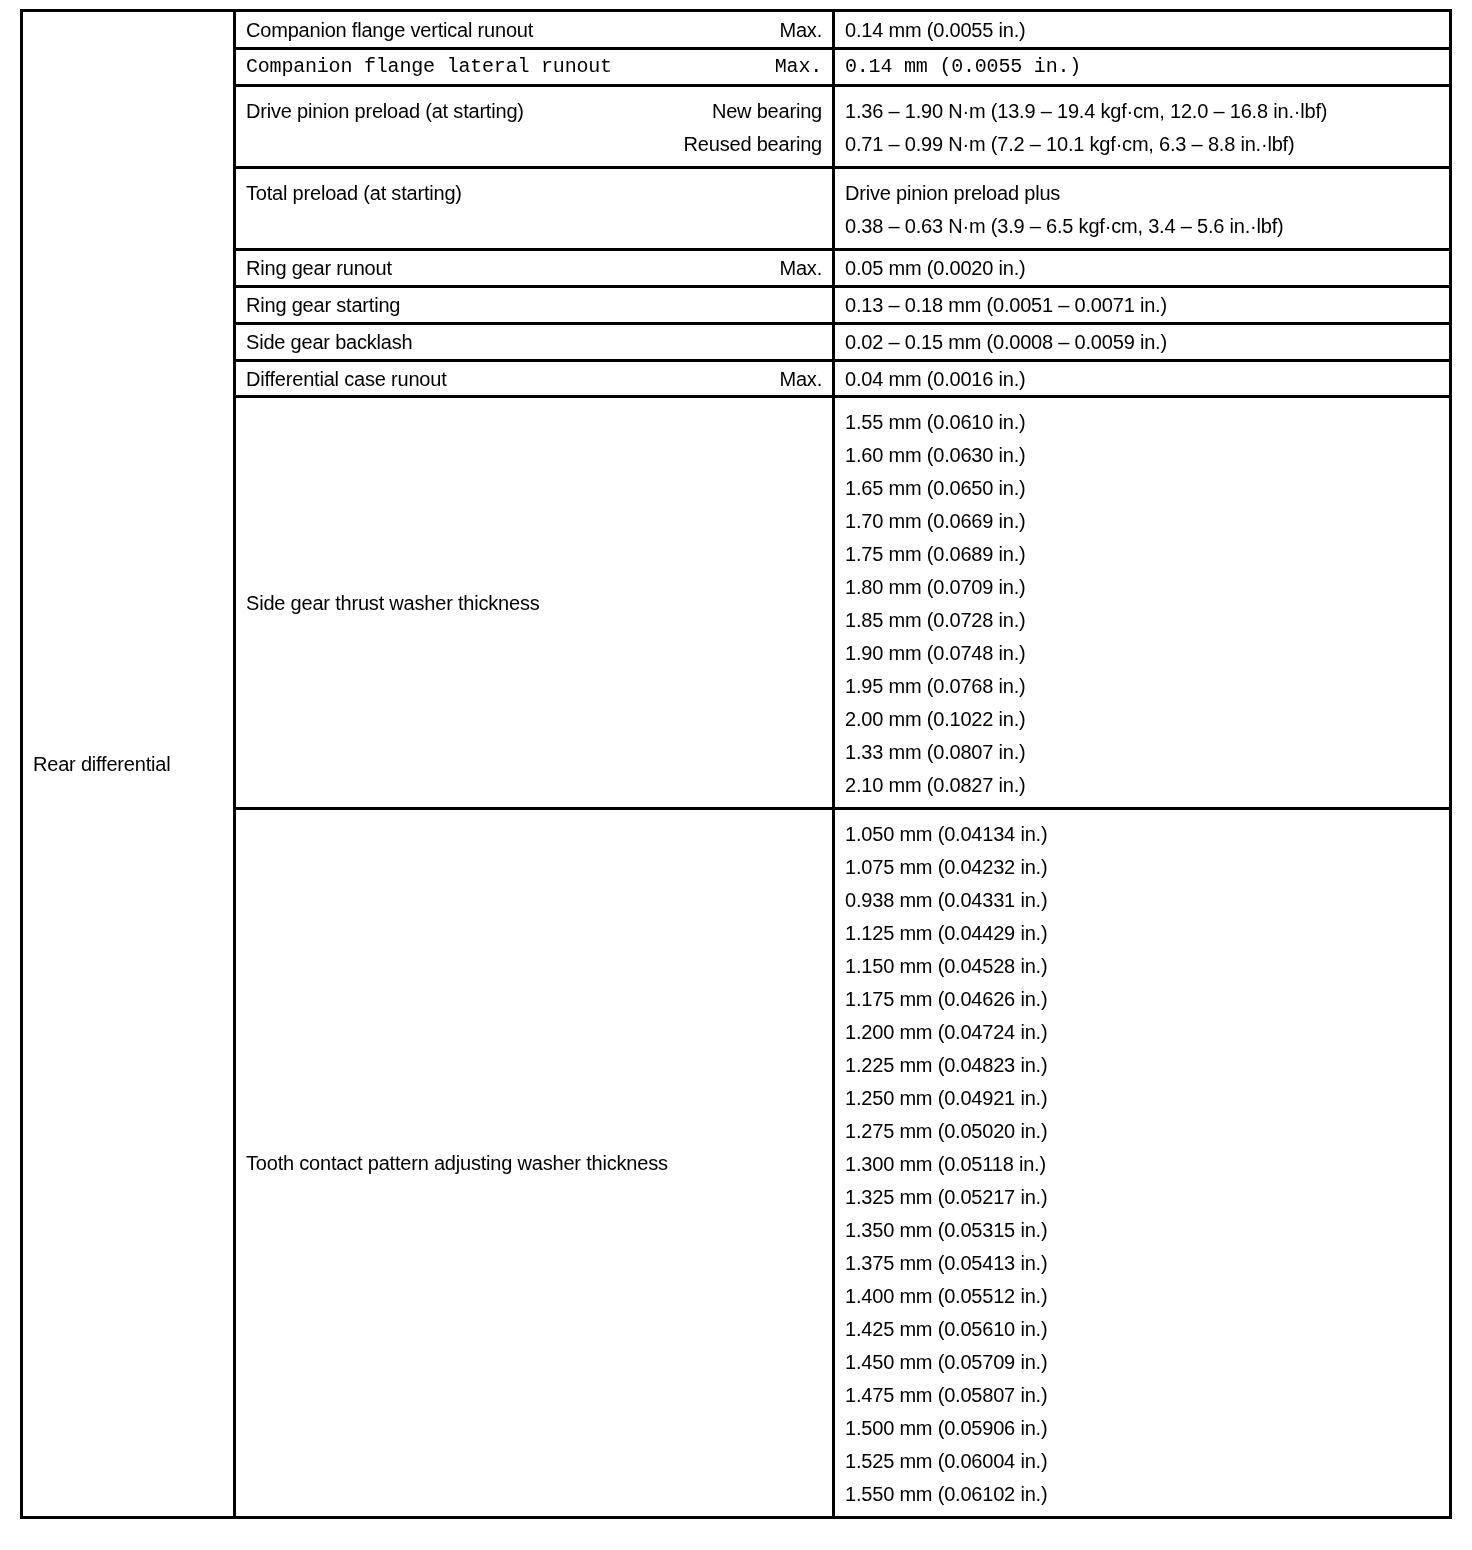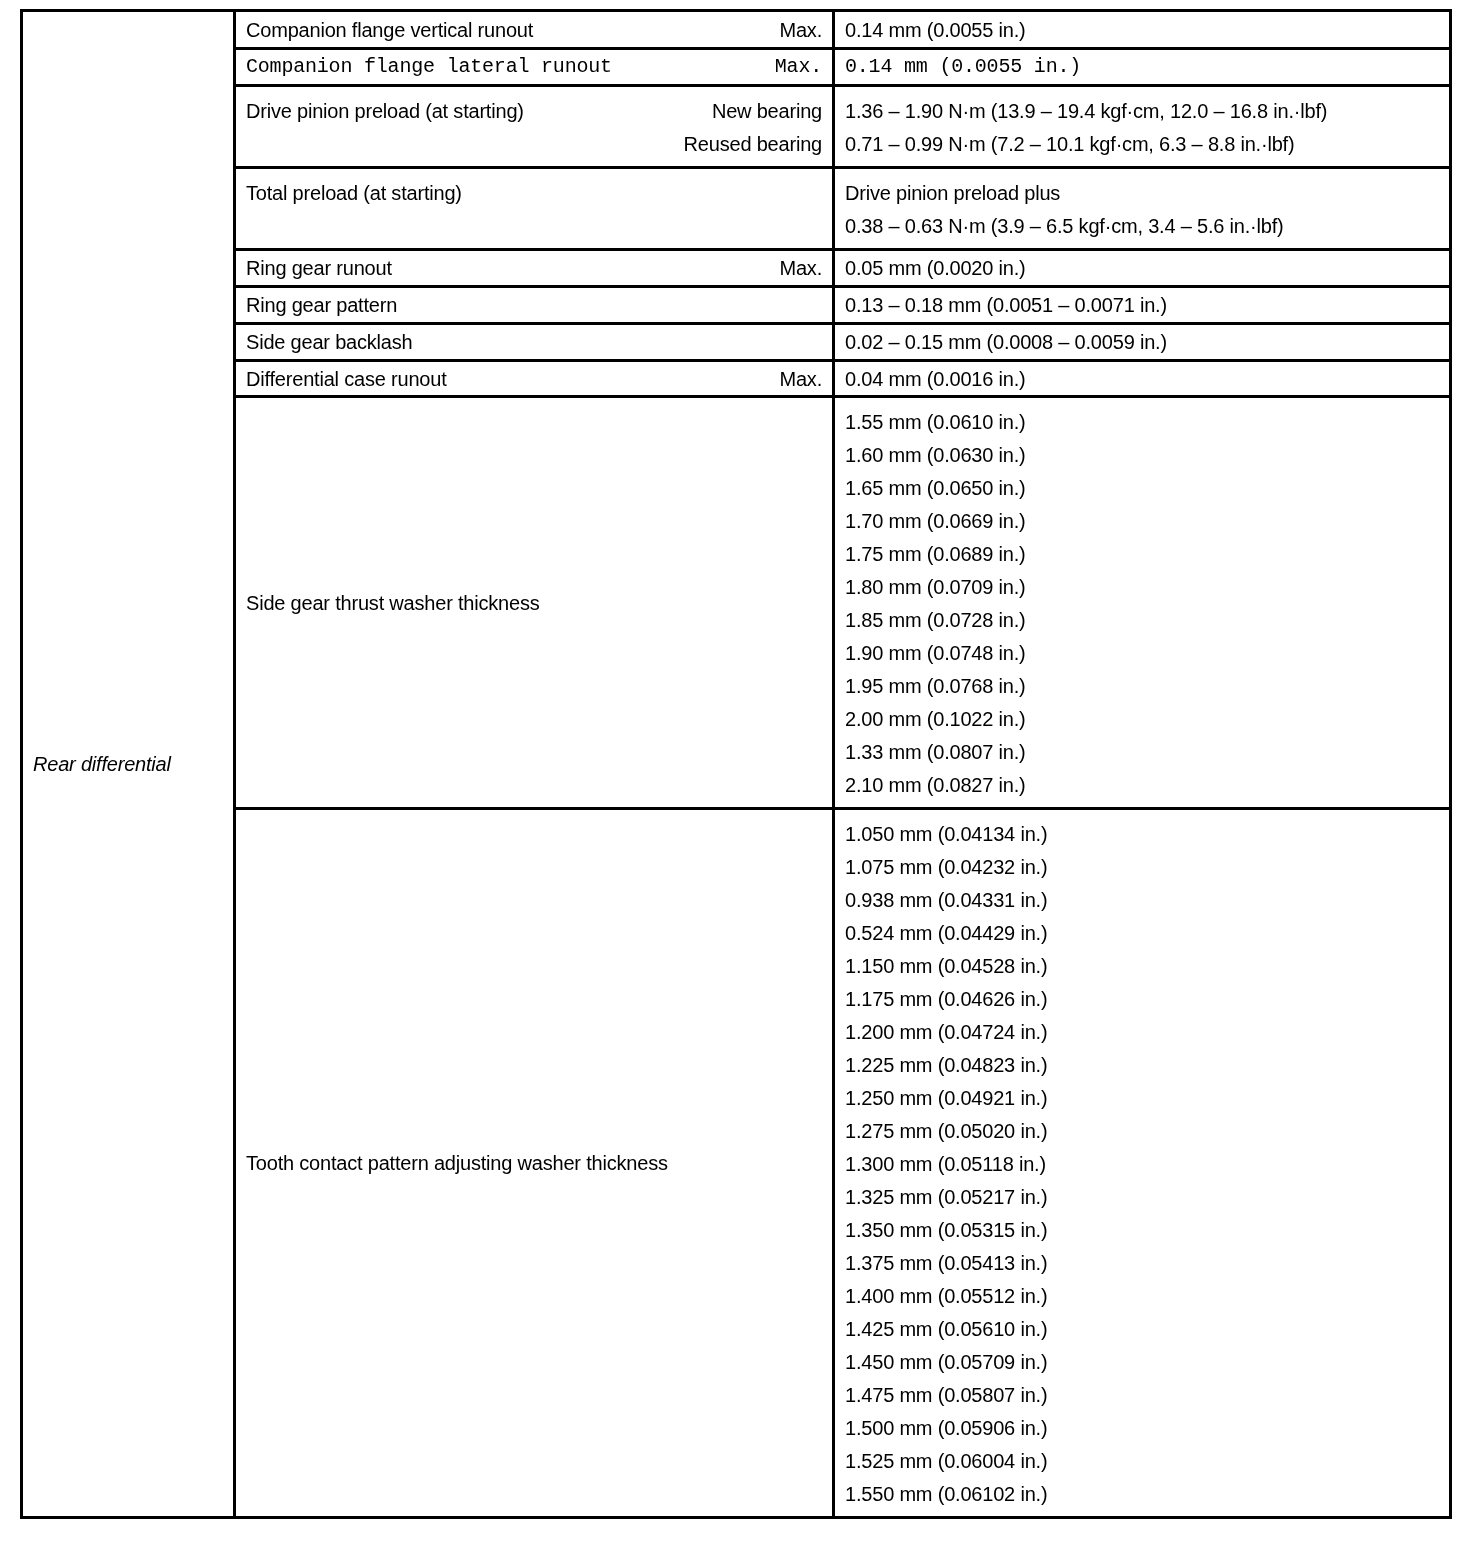--- a/index.html
+++ b/index.html
@@ -4,21 +4,21 @@
 <style>
   html, body { margin: 0; padding: 0; background: #ffffff; }
   body { width: 1472px; height: 1550px; position: relative; overflow: hidden;
          font-family: "Liberation Sans", sans-serif; color: #000; }
   table.spec {
     position: absolute; left: 20px; top: 9px;
     width: 1432px; border-collapse: collapse;
     font-size: 20px; letter-spacing: -0.2px;
   }
   table.spec td { border: 3px solid #000; padding: 0; vertical-align: top; }
-  td.group { width: 200px; vertical-align: middle !important; padding-left: 10px !important; font-style: italic; }
+  td.group { width: 200px; vertical-align: middle !important; padding-left: 10px !important; }
   td.item { width: 596px; }
   td.val  { width: auto; }
   .lines { padding: 8px 10px 5px 10px; border-radius: 6px; }
   .line { height: 33px; line-height: 33px; white-space: nowrap; display: flex; justify-content: space-between; }
   .line:first-child { margin-top: 0; }
   .r1 { height: 38px; } .r2 { height: 37px; font-family: Liberation Mono, monospace; }
   .r3 { height: 71px; } .r4 { height: 71px; }
   .r5 { height: 37px; } .r6 { height: 37px; } .r7 { height: 37px; } .r8 { height: 36px; }
   .r9 { height: 402px; } .r10 { height: 700px; }
   .cell-mid { vertical-align: middle !important; }
@@ -111,21 +111,21 @@
         </div>
       </td>
       <td class="val cell-mid">
         <div class="single"><span>0.05 mm (0.0020 in.)</span></div>
       </td>
     </tr>
 
     <tr class="r6">
       <td class="item cell-mid">
         <div class="single rowline">
-          <span>Ring gear pattern</span>
+          <span>Ring gear starting</span>
           <span></span>
         </div>
       </td>
       <td class="val cell-mid">
         <div class="single"><span>0.13 – 0.18 mm (0.0051 – 0.0071 in.)</span></div>
       </td>
     </tr>
 
     <tr class="r7">
       <td class="item cell-mid">
@@ -206,21 +206,21 @@
             <div class="line">
               <span>1.050 mm (0.04134 in.)</span>
             </div>
             <div class="line">
               <span>1.075 mm (0.04232 in.)</span>
             </div>
             <div class="line">
               <span>0.938 mm (0.04331 in.)</span>
             </div>
             <div class="line">
-              <span>0.524 mm (0.04429 in.)</span>
+              <span>1.125 mm (0.04429 in.)</span>
             </div>
             <div class="line">
               <span>1.150 mm (0.04528 in.)</span>
             </div>
             <div class="line">
               <span>1.175 mm (0.04626 in.)</span>
             </div>
             <div class="line">
               <span>1.200 mm (0.04724 in.)</span>
             </div>

